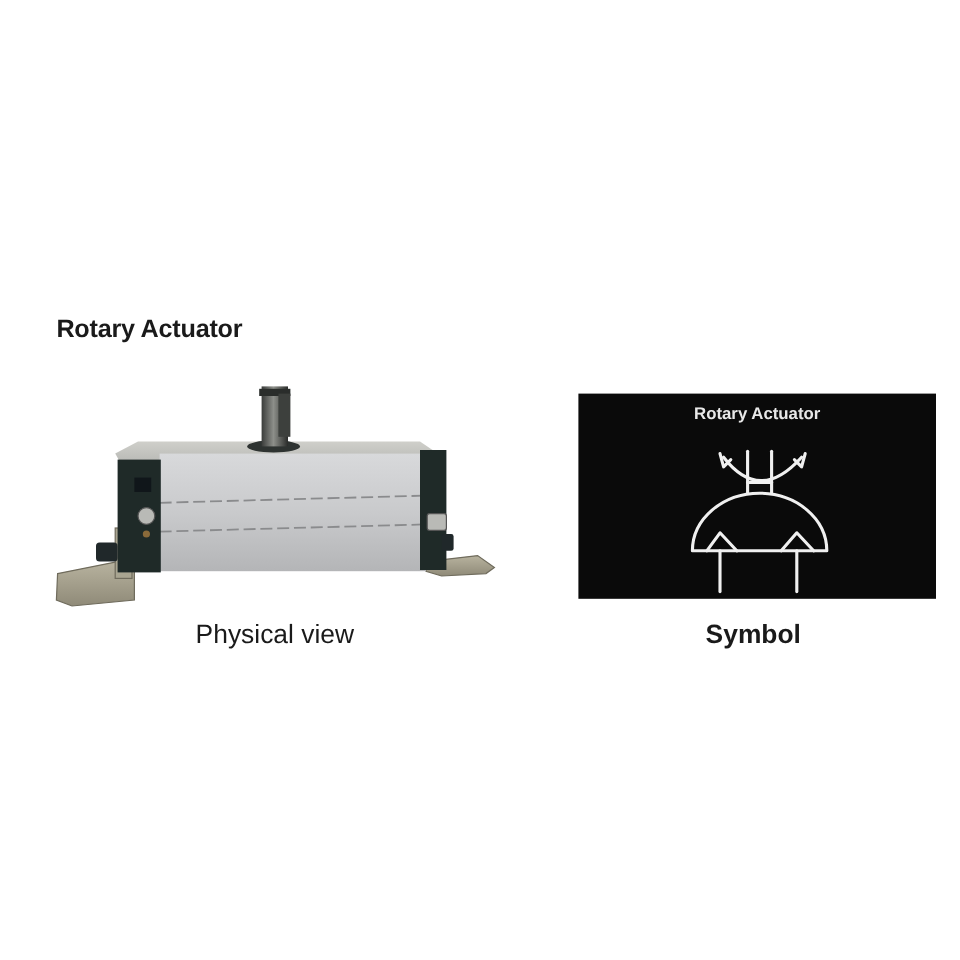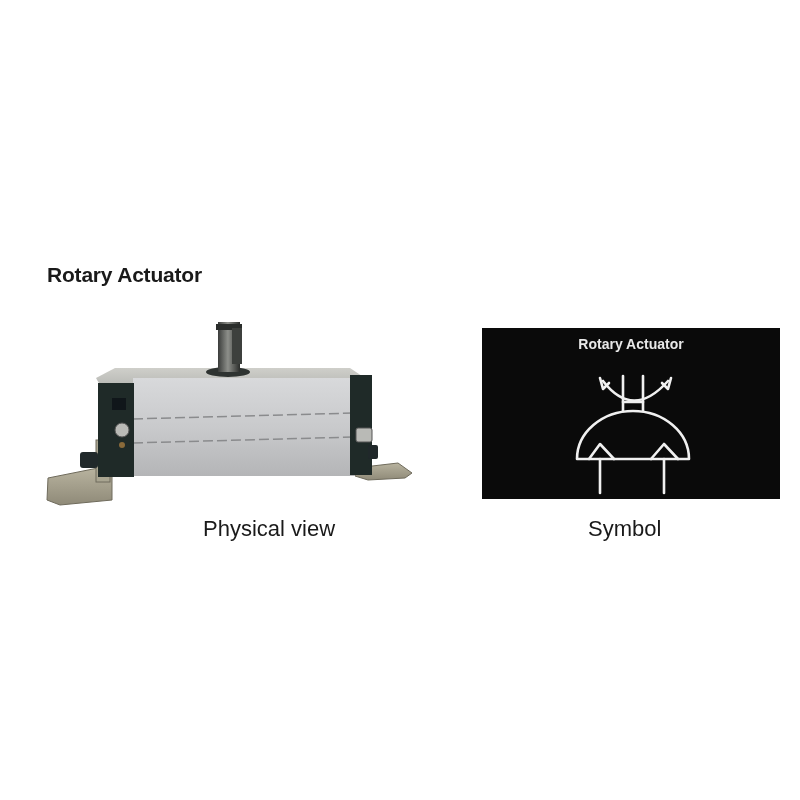--- a/index.html
+++ b/index.html
@@ -1,21 +1,21 @@
 <!DOCTYPE html>
 <html><head>
   <meta charset="utf-8">
   <style>
     html, body { margin: 0; padding: 0; background: #ffffff; }
     body { width: 800px; height: 800px; position: relative; overflow: hidden;
            font-family: "Liberation Sans", "DejaVu Sans", sans-serif; }
     .title { position: absolute; left: 47px; top: 263px; font-size: 21px; font-weight: bold; color: #1a1a1a; letter-spacing: -0.2px; }
     .caption { position: absolute; font-size: 22px; color: #1a1a1a; top: 516px; }
-    .cap-physical { left: 163px; margin-left: 40px; }
-    .cap-symbol { left: 588px; }
+    .cap-physical { left: 163px; }
+    .cap-symbol { left: 588px; font-weight: bold; }
     .photo { position: absolute; left: 40px; top: 315px; width: 380px; height: 195px; }
     .symbol-box { position: absolute; left: 482px; top: 328px; width: 298px; height: 171px; background: #0a0a0a; }
     .symbol-title { position: absolute; left: 0; right: 0; top: 8px; text-align: center; color: #e8e8e8; font-size: 14px; font-weight: bold; }
     .symbol-svg { position: absolute; left: 0; top: 0; }
   </style>
 </head>
 <body>
 
 <div class="title">Rotary Actuator</div>
 

